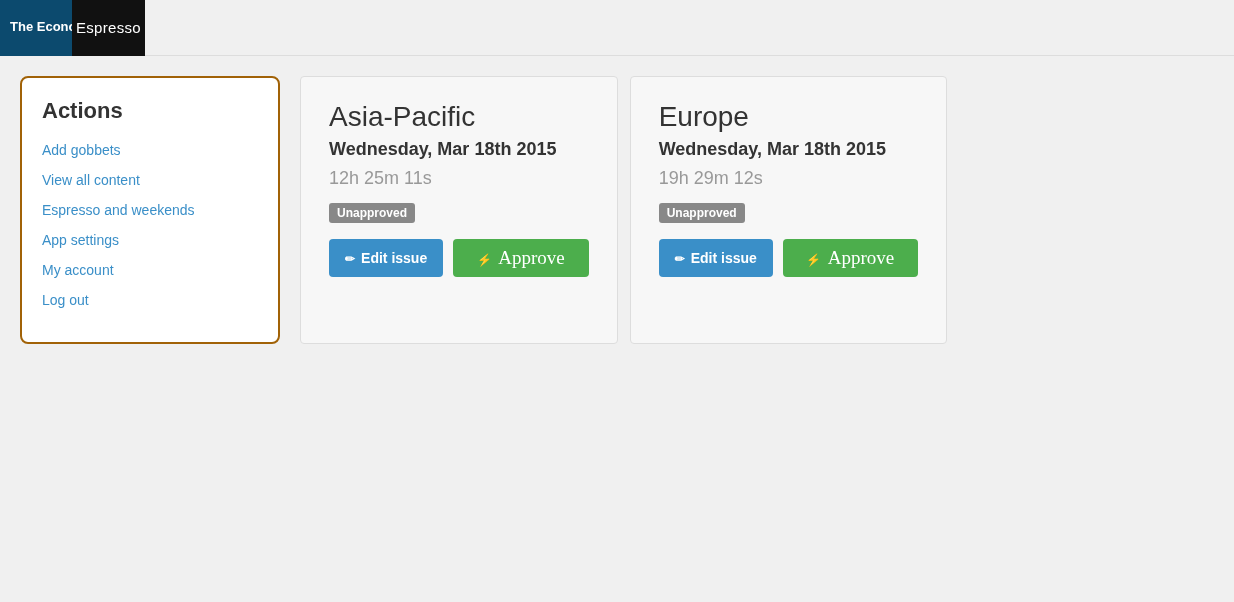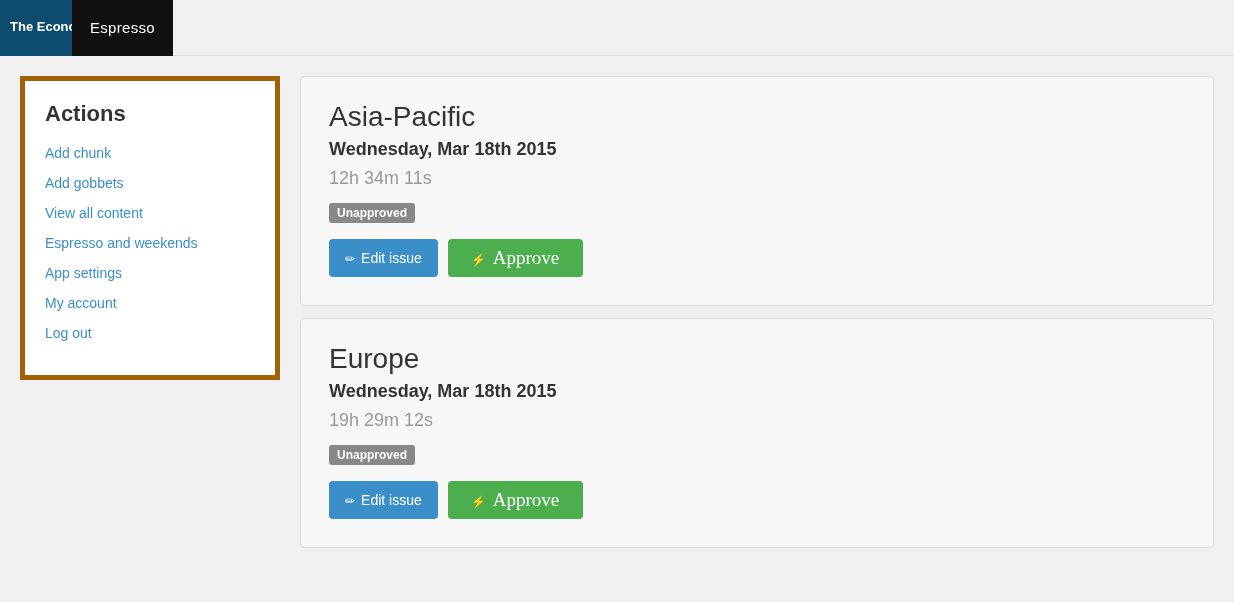--- a/index.html
+++ b/index.html
@@ -30,40 +30,40 @@
       align-items: center;
       justify-content: flex-start;
       width: 72px;
       text-align: center;
     }
     .logo-espresso {
       background: #111;
       color: #fff;
       font-size: 15px;
       font-weight: 500;
-      padding: 0 18px;
+      padding: 0 4px;
       height: 56px;
       display: flex;
       align-items: center;
       letter-spacing: 0.3px;
     }
 
     
     .page-body {
       display: flex;
       gap: 20px;
       padding: 20px;
       max-width: 1234px;
     }
 
     
     .sidebar {
       background: #fff;
-      border: 5px solid #a16207;
-      border-radius: 0;
+      border: 2px solid #a16207;
+      border-radius: 8px;
       width: 260px;
       min-width: 260px;
       padding: 20px;
       height: fit-content;
     }
     .sidebar-title {
       font-size: 22px;
       font-weight: 600;
       color: #333;
       margin-bottom: 18px;
@@ -77,21 +77,21 @@
     .sidebar-nav a {
       color: #3a8fc8;
       text-decoration: none;
       font-size: 14px;
     }
 
     
     .main-content {
       flex: 1;
       display: flex;
-      flex-direction: column;
+      flex-direction: row;
       gap: 12px;
     }
 
     
     .issue-card {
       background: #f7f7f7;
       border: 1px solid #ddd;
       border-radius: 4px;
       padding: 24px 28px 28px 28px;
     }
@@ -130,20 +130,21 @@
       background: #3a8fc8;
       color: #fff;
       border: none;
       padding: 8px 16px;
       border-radius: 4px;
       font-size: 14px;
       cursor: pointer;
       display: flex;
       align-items: center;
       gap: 6px;
+      font-weight: bold;
     }
     .btn-approve {
       background: #4cae4c;
       color: #fff;
       border: none;
       padding: 8px 24px;
       border-radius: 4px;
       font-size: 19px;
       cursor: pointer;
       display: flex;
@@ -165,35 +166,34 @@
   <div class="logo-espresso">
     <span>Espresso</span>
   </div>
 </header>
 
 <div class="page-body">
 
   <aside class="sidebar">
     <h2 class="sidebar-title">Actions</h2>
     <ul class="sidebar-nav">
-    <li><a href="#">Add chunk</a></li>
         <li><a href="#">Add gobbets</a></li>
         <li><a href="#">View all content</a></li>
         <li><a href="#">Espresso and weekends</a></li>
         <li><a href="#">App settings</a></li>
         <li><a href="#">My account</a></li>
         <li><a href="#">Log out</a></li>
       </ul>
   </aside>
 
   <main class="main-content">
   <div class="issue-card">
       <h2 class="issue-title">Asia-Pacific</h2>
       <div class="issue-date">Wednesday, Mar 18th 2015</div>
-      <div class="issue-time">12h 34m 11s</div>
+      <div class="issue-time">12h 25m 11s</div>
       <div class="badge-unapproved">Unapproved</div>
       <div class="issue-actions">
         <button class="btn-edit">
           <span class="pencil-icon"></span>
           <span>Edit issue</span>
         </button>
         <button class="btn-approve">
           <span class="bolt-icon"></span>
           <span>Approve</span>
         </button>

